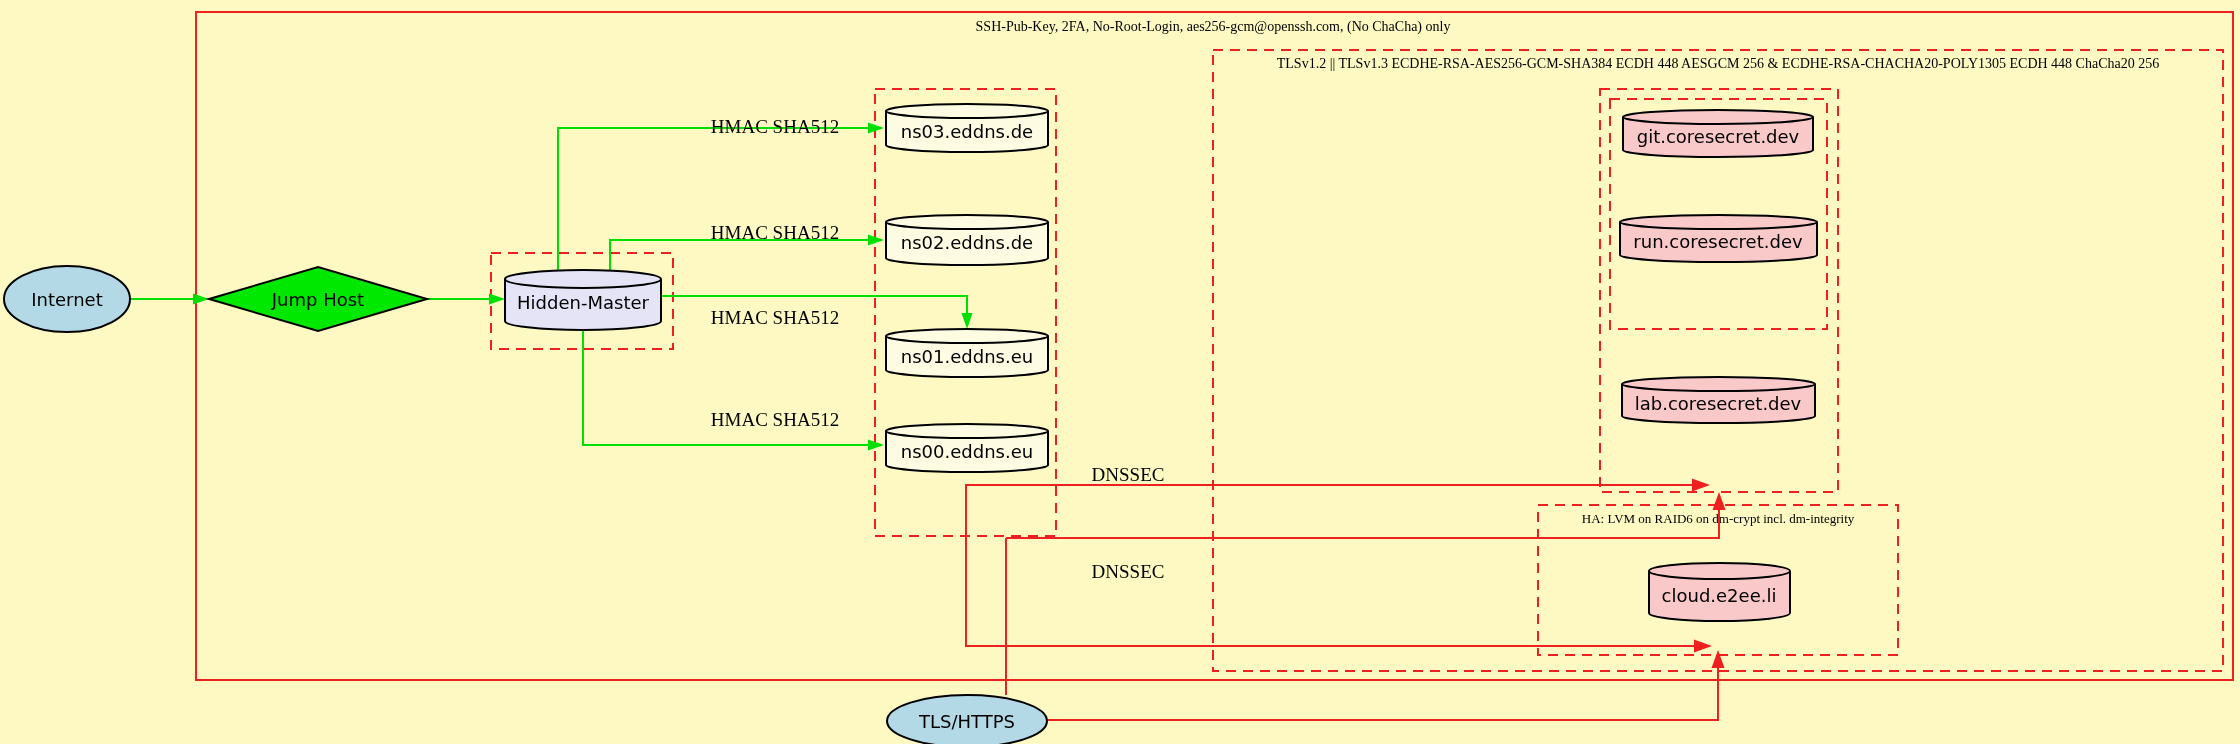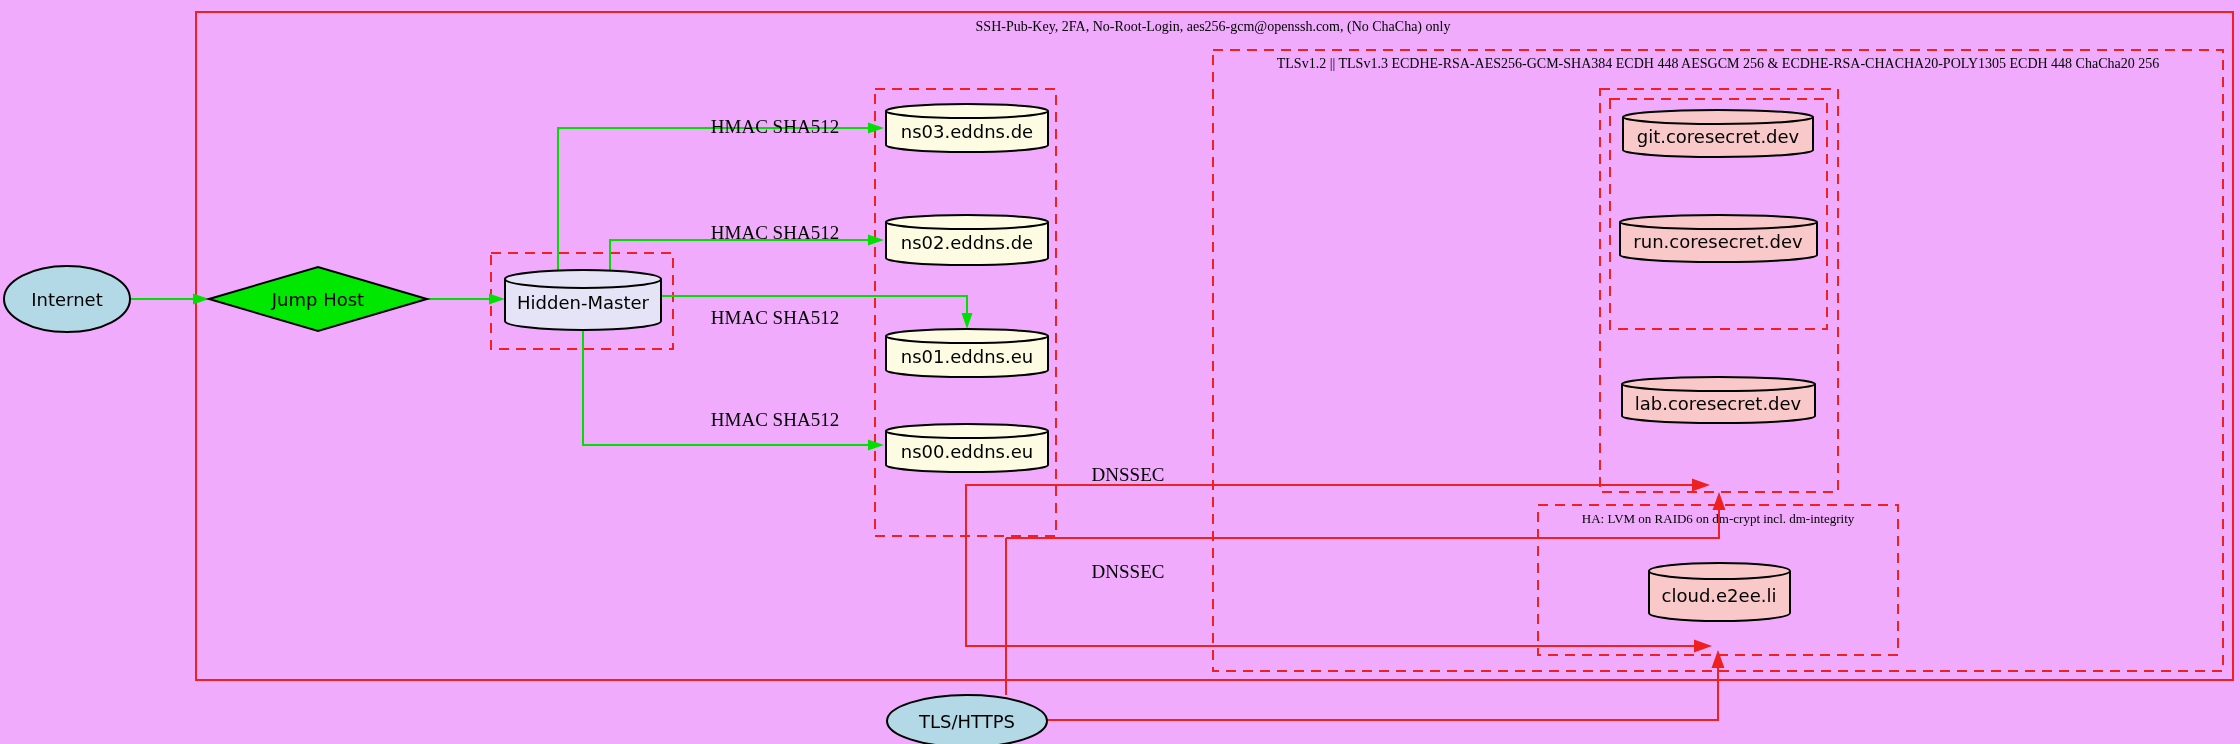--- a/index.html
+++ b/index.html
@@ -1,16 +1,16 @@
 <!DOCTYPE html>
 <html><head>
 <meta charset="utf-8">
 <style>
   html,body{margin:0;padding:0;background:#ffffff;}
-  .stage{position:relative;width:2240px;height:744px;background:#f0abfc;overflow:hidden;
+  .stage{position:relative;width:2240px;height:744px;background:#fef9c3;overflow:hidden;
          font-family:"DejaVu Sans",sans-serif;}
   svg{position:absolute;left:0;top:0;}
   text{user-select:none;}
   .node-label{font-family:"DejaVu Sans","Liberation Sans",sans-serif;font-size:18px;fill:#000;text-anchor:middle;}
   .edge-label{font-family:"Liberation Serif","DejaVu Serif",serif;font-size:19px;fill:#000;text-anchor:middle;}
   .cluster-label{font-family:"Liberation Serif","DejaVu Serif",serif;fill:#000;text-anchor:middle;}
   .ssh-label{font-size:14px;}
   .tls-label{font-size:14px;}
   .ha-label{font-size:13px;}
 </style>

